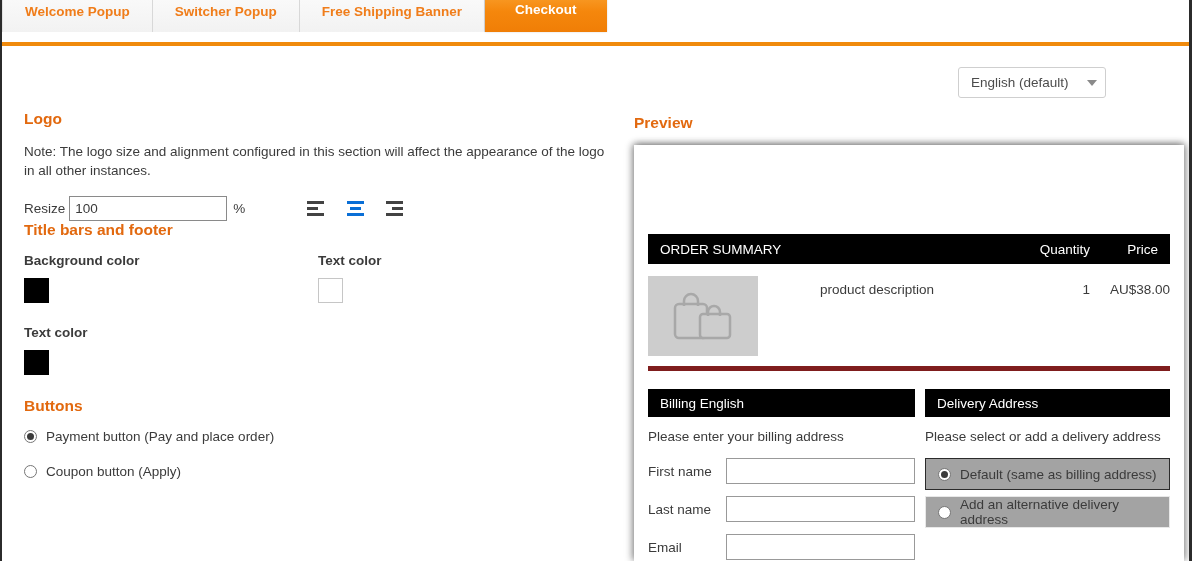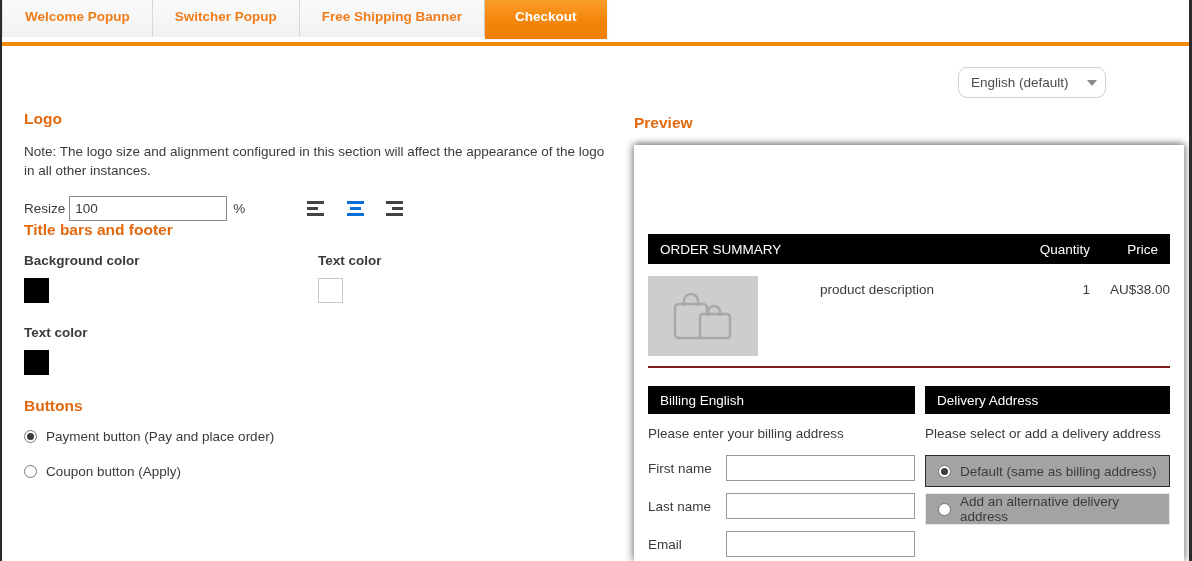--- a/index.html
+++ b/index.html
@@ -23,21 +23,21 @@
     width: 1192px; height: 46px;
     background: #ffffff;
   }
   .tabbar-underline {
     position: absolute; left: 0; top: 42px;
     width: 1192px; height: 4px;
     background: #f08a0c;
   }
   .tabs {
     position: absolute; left: 0; top: 0;
-    display: flex; align-items: center;
+    display: flex; align-items: flex-end;
     height: 32px;
     border-radius: 8px;
   }
   .tab {
     height: 42px;
     display: flex; align-items: center; justify-content: center;
     padding: 0 22px;
     font-size: 13.5px;
     font-weight: bold;
     color: #f07d1a;
@@ -58,21 +58,21 @@
     padding: 0 30px;
     box-shadow: 0 0 2px rgba(0,0,0,0.18);
   }
 
   
   .lang-select {
     position: absolute; right: 83px; top: 67px;
     width: 148px; height: 31px;
     background: #ffffff;
     border: 1px solid #cfcfcf;
-    border-radius: 9px;
+    border-radius: 3px;
     display: flex; align-items: center;
     padding: 0 8px 0 12px;
     cursor: pointer;
   }
   .lang-select-label {
     flex: 1;
     font-size: 13.5px;
     color: #4c4c4c;
   }
   .chev {
@@ -195,21 +195,21 @@
     padding: 0 12px;
     font-size: 13.5px;
   }
   .summary-title { flex: 1; }
   .summary-qty { width: 72px; text-align: right; }
   .summary-price { width: 68px; text-align: right; }
 
   .product-row {
     display: flex; align-items: flex-start;
     padding: 12px 0 10px 0;
-    border-bottom: 2px solid #7f1d1d;
+    border-bottom: 5px solid #7f1d1d;
   }
   .product-thumb {
     width: 110px; height: 80px;
     background: #cdcdcd;
     flex: none;
     display: flex; align-items: center; justify-content: center;
   }
   .product-desc {
     flex: 1;
     font-size: 13.5px; color: #3b3b3b;

